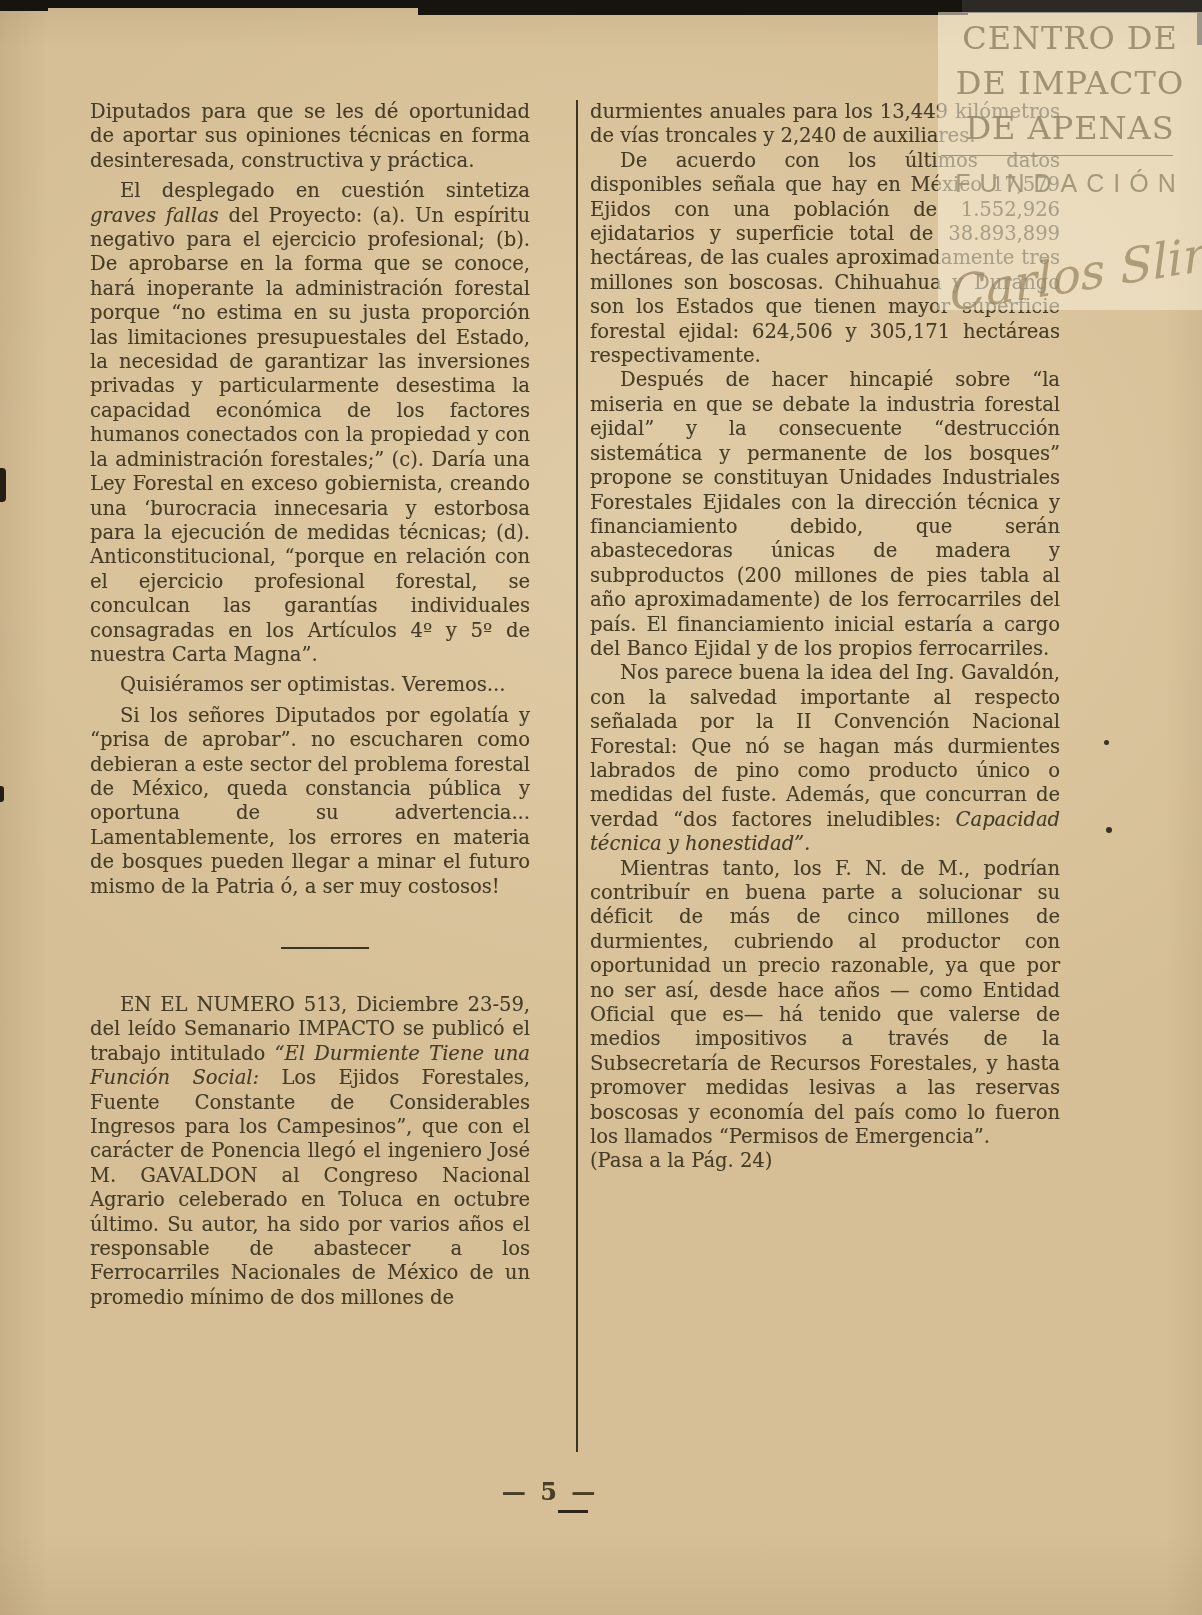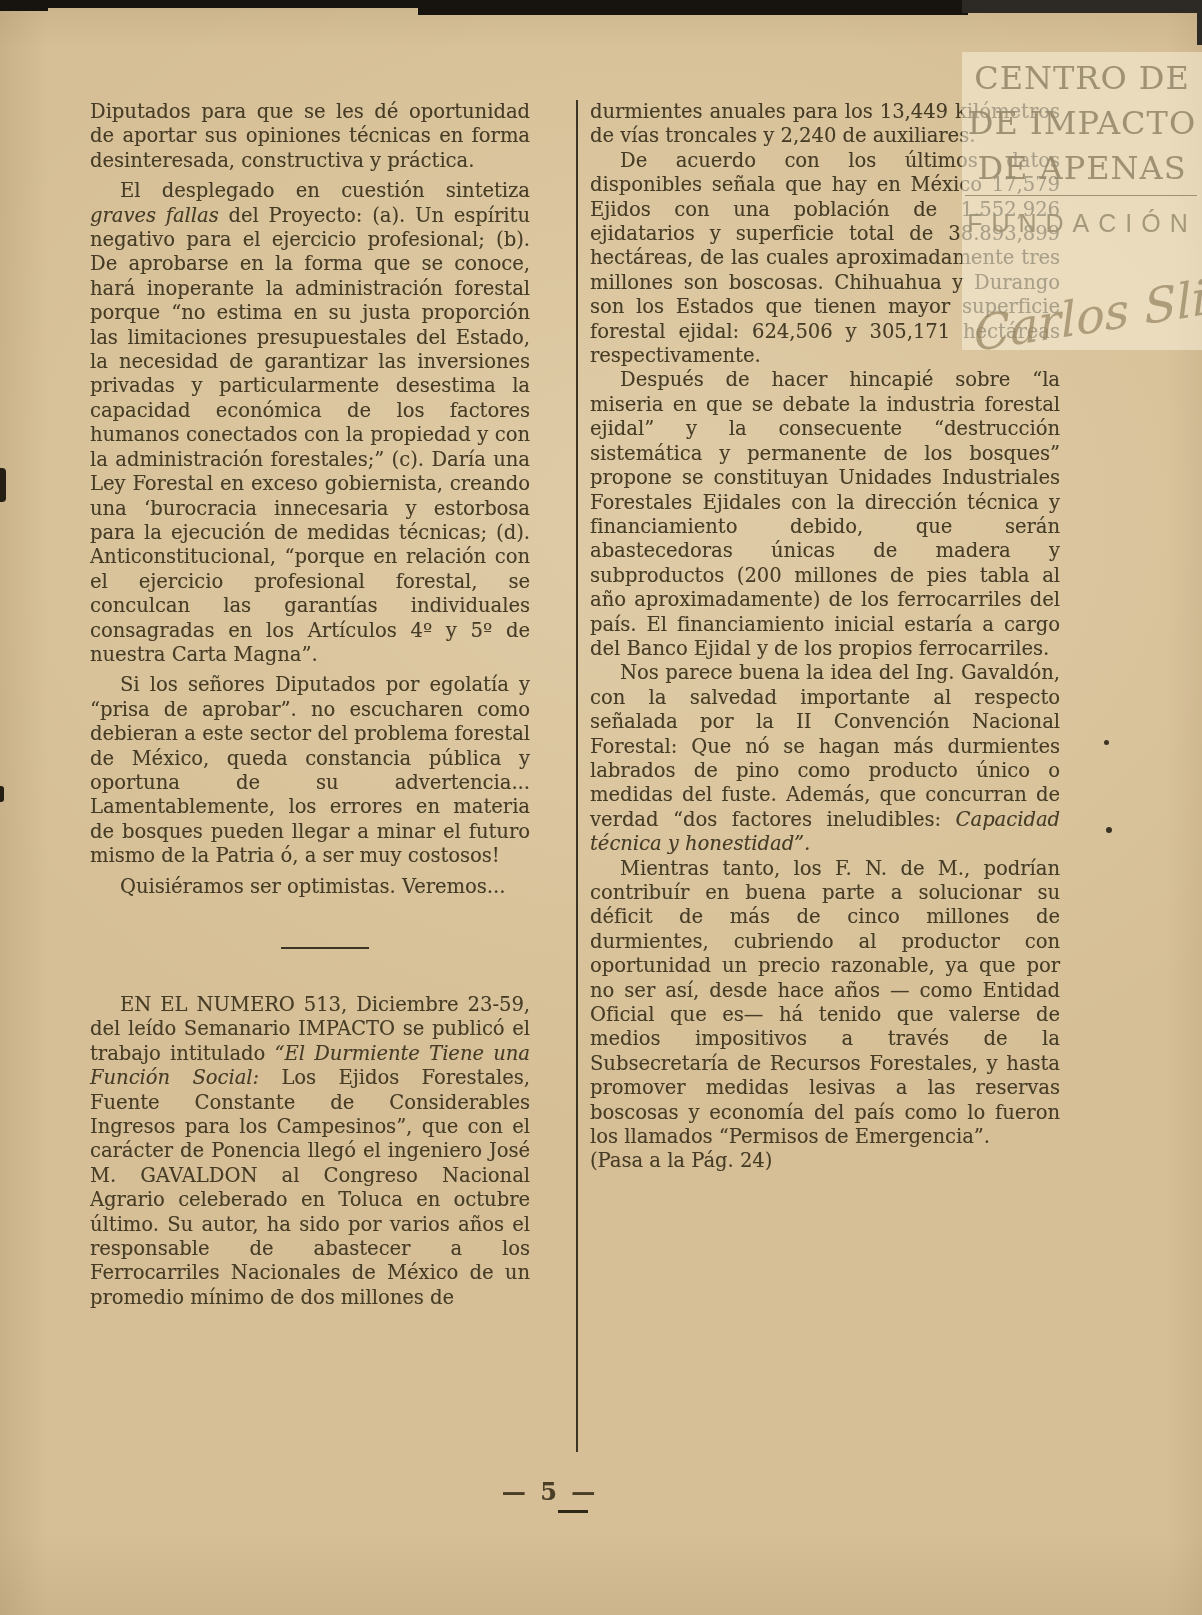--- a/index.html
+++ b/index.html
@@ -38,22 +38,22 @@
   .rule{height:0;border-top:2.5px solid #3e3424;width:88px;margin:48px 0 44px 206px;}
   .pasa{text-align:left;text-indent:0 !important;}
   .pageno{
     position:absolute;top:1477px;left:452px;width:196px;text-align:center;
     font-weight:bold;font-size:24px;color:#4a3e27;letter-spacing:3px;
     text-shadow:0.3px 0.3px 0 rgba(62,52,32,0.35);
   }
 
   
   .wm-panel{
-    position:absolute;top:12px;right:0;width:240px;height:298px;
-    background:rgba(250,241,218,0.55);z-index:5;pointer-events:none;margin-top:40px;
+    position:absolute;top:12px;right:0;width:264px;height:298px;
+    background:rgba(250,241,218,0.55);z-index:5;pointer-events:none;
   }
   .wm-serif{
     margin-top:4px;text-align:center;
     font-family:"DejaVu Serif","Liberation Serif",serif;
     font-size:32px;line-height:45px;letter-spacing:1px;
     color:rgba(148,136,106,0.88);
   }
   .wm-underline{width:232px;border-top:1.5px solid rgba(132,120,92,0.75);margin:4px 0 0 3px;}
   .wm-fundacion{
     margin-top:13px;text-align:center;
@@ -83,22 +83,22 @@
   <div class="topbar-thin"></div>
   <div class="topbar-corner"></div>
   <div class="topbar-thick"></div>
   <div class="topbar-right"></div>
   <div class="edge-right-sliver"></div>
 
   <div class="content">
     <div class="col left-col">
       <p class="noindent">Diputados para que se les dé oportunidad de aportar sus opiniones técnicas en forma desinteresada, constructiva y práctica.</p>
       <p><span>El desplegado en cuestión sintetiza </span><span class="ital">graves fallas</span><span> del Proyecto: (a). Un espíritu negativo para el ejercicio profesional; (b). De aprobarse en la forma que se conoce, hará inoperante la administración forestal porque “no estima en su justa proporción las limitaciones presupuestales del Estado, la necesidad de garantizar las inversiones privadas y particularmente desestima la capacidad económica de los factores humanos conectados con la propiedad y con la administración forestales;” (c). Daría una Ley Forestal en exceso gobiernista, creando una ‘burocracia innecesaria y estorbosa para la ejecución de medidas técnicas; (d). Anticonstitucional, “porque en relación con el ejercicio profesional forestal, se conculcan las garantías individuales consagradas en los Artículos 4º y 5º de nuestra Carta Magna”.</span></p>
+      <p>Quisiéramos ser optimistas. Veremos...</p>
       <p>Si los señores Diputados por egolatía y “prisa de aprobar”. no escucharen como debieran a este sector del problema forestal de México, queda constancia pública y oportuna de su advertencia... Lamentablemente, los errores en materia de bosques pueden llegar a minar el futuro mismo de la Patria ó, a ser muy costosos!</p>
-      <p>Quisiéramos ser optimistas. Veremos...</p>
       <div class="rule"></div>
       <p><span>EN EL NUMERO 513, Diciembre 23-59, del leído Semanario IMPACTO se publicó el trabajo intitulado </span><span class="ital">“El Durmiente Tiene una Función Social:</span><span> Los Ejidos Forestales, Fuente Constante de Considerables Ingresos para los Campesinos”, que con el carácter de Ponencia llegó el ingeniero José M. GAVALDON al Congreso Nacional Agrario celeberado en Toluca en octubre último. Su autor, ha sido por varios años el responsable de abastecer a los Ferrocarriles Nacionales de México de un promedio mínimo de dos millones de</span></p>
     </div>
 
     <div class="divider"></div>
 
     <div class="col right-col">
       <p class="noindent">durmientes anuales para los 13,449 kilómetros de vías troncales y 2,240 de auxiliares.</p>
       <p>De acuerdo con los últimos datos disponibles señala que hay en México 17,579 Ejidos con una población de 1.552,926 ejidatarios y superficie total de 38.893,899 hectáreas, de las cuales aproximadamente tres millones son boscosas. Chihuahua y Durango son los Estados que tienen mayor superficie forestal ejidal: 624,506 y 305,171 hectáreas respectivamente.</p>
       <p>Después de hacer hincapié sobre “la miseria en que se debate la industria forestal ejidal” y la consecuente “destrucción sistemática y permanente de los bosques” propone se constituyan Unidades Industriales Forestales Ejidales con la dirección técnica y financiamiento debido, que serán abastecedoras únicas de madera y subproductos (200 millones de pies tabla al año aproximadamente) de los ferrocarriles del país. El financiamiento inicial estaría a cargo del Banco Ejidal y de los propios ferrocarriles.</p>

